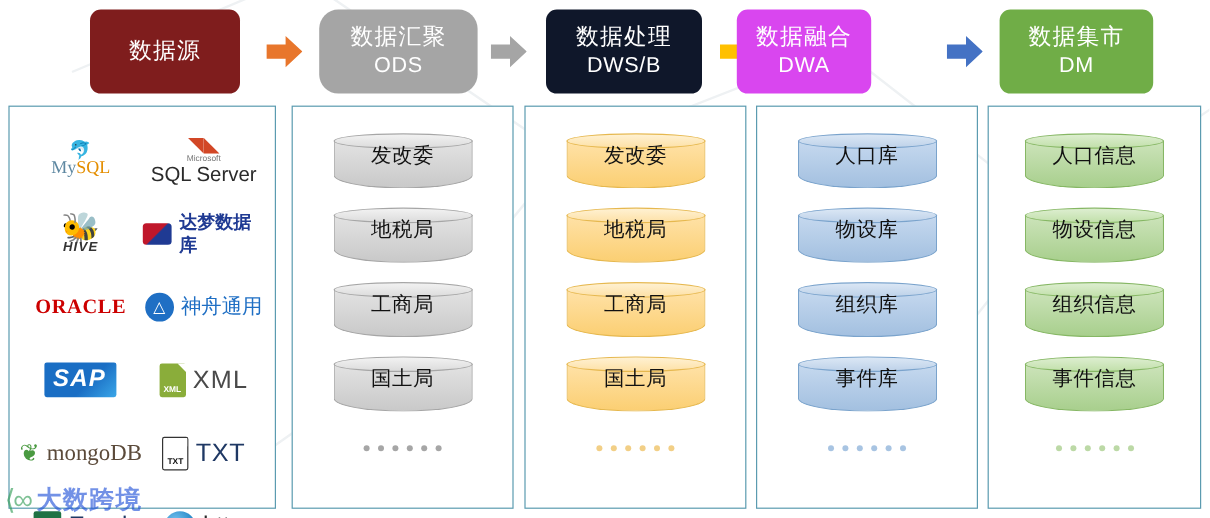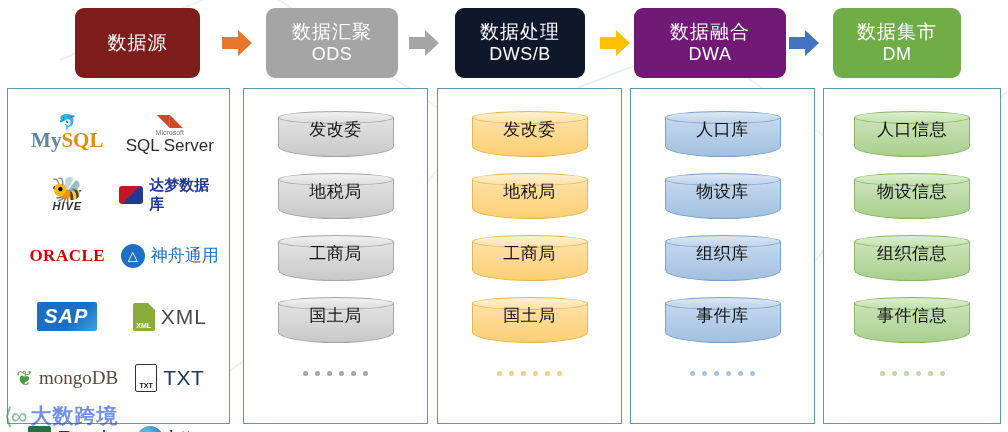--- a/index.html
+++ b/index.html
@@ -94,21 +94,21 @@
     display: flex;
     align-items: center;
     justify-content: center;
     gap: 6px;
     height: 100%;
     width: 100%;
   }
 
   .mysql-wrap { display:flex; flex-direction:column; align-items:center; }
   .mysql-dolphin { font-size: 15px; color:#6d8ea6; line-height:1; margin-bottom:-1px;}
-  .mysql-word { font-size: 21px; font-weight: bold; color:#5d87a1; font-family:"Liberation Serif",serif; }
+  .mysql-word { font-size: 15px; font-weight: normal; color:#5d87a1; font-family:"Liberation Serif",serif; }
   .mysql-word i { font-style: normal; color:#e48e00; }
 
   .sqlsrv-wrap { display:flex; flex-direction:column; align-items:center; }
   .sqlsrv-mark { font-size:17px; color:#d24726; line-height:1; }
   .sqlsrv-ms { font-size:7px; color:#777; line-height:1; }
   .sqlsrv-word { font-size:17px; color:#2b2b2b; }
 
   .hive-wrap { display:flex; flex-direction:column; align-items:center; }
   .hive-bee { font-size:26px; line-height:1; color:#f6c700; }
   .hive-word { font-size:11px; font-weight:bold; font-style:italic; color:#333; letter-spacing:1px; margin-top:-3px;}
@@ -284,21 +284,21 @@
   <div class="stage-head single" style="left: 75px; width: 125px; background: #7f1d1d;">
     <div class="t1">数据源</div>
   </div>
 
   <div class="arrow" style="left:222px;">
     <svg viewBox="0 0 30 28">
         <polygon points="0,8 16,8 16,1 30,14 16,27 16,20 0,20" fill="#E8762C"></polygon>
       </svg>
   </div>
 
-  <div class="stage-head" style="left: 266px; width: 132px; background: rgb(165, 165, 165);">
+  <div class="stage-head" style="left: 266px; width: 132px; background: rgb(165, 165, 165); border-radius: 16px;">
     <div class="t1">数据汇聚</div>
     <div class="t2">ODS</div>
   </div>
 
   <div class="arrow" style="left:409px;">
     <svg viewBox="0 0 30 28">
         <polygon points="0,8 16,8 16,1 30,14 16,27 16,20 0,20" fill="#A5A5A5"></polygon>
       </svg>
   </div>
 
@@ -306,21 +306,21 @@
     <div class="t1">数据处理</div>
     <div class="t2">DWS/B</div>
   </div>
 
   <div class="arrow" style="left:600px;">
     <svg viewBox="0 0 30 28">
         <polygon points="0,8 16,8 16,1 30,14 16,27 16,20 0,20" fill="#FFC000"></polygon>
       </svg>
   </div>
 
-  <div class="stage-head" style="left: 634px; width: 152px; background: #701a75;">
+  <div class="stage-head" style="left: 614px; width: 112px; background: #d946ef;">
     <div class="t1">数据融合</div>
     <div class="t2">DWA</div>
   </div>
 
   <div class="arrow" style="left:789px;">
     <svg viewBox="0 0 30 28">
         <polygon points="0,8 16,8 16,1 30,14 16,27 16,20 0,20" fill="#4472C4"></polygon>
       </svg>
   </div>
 

